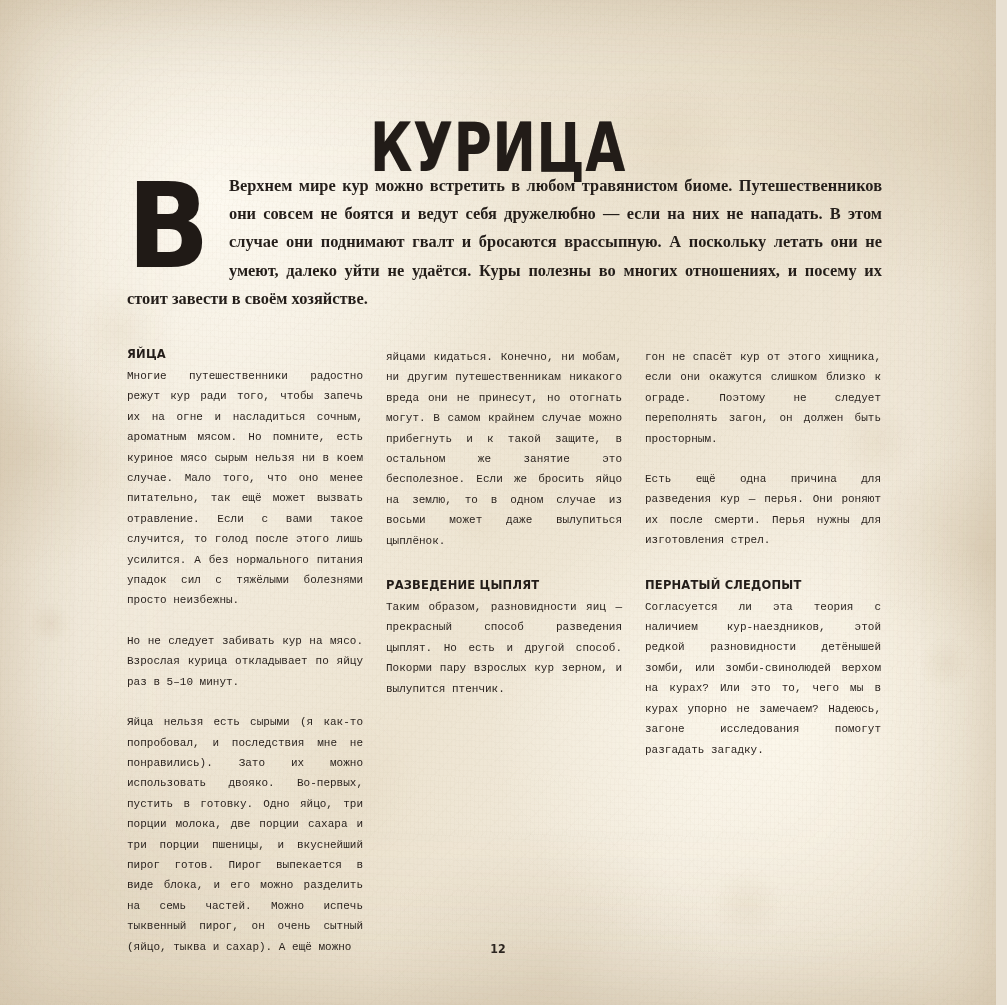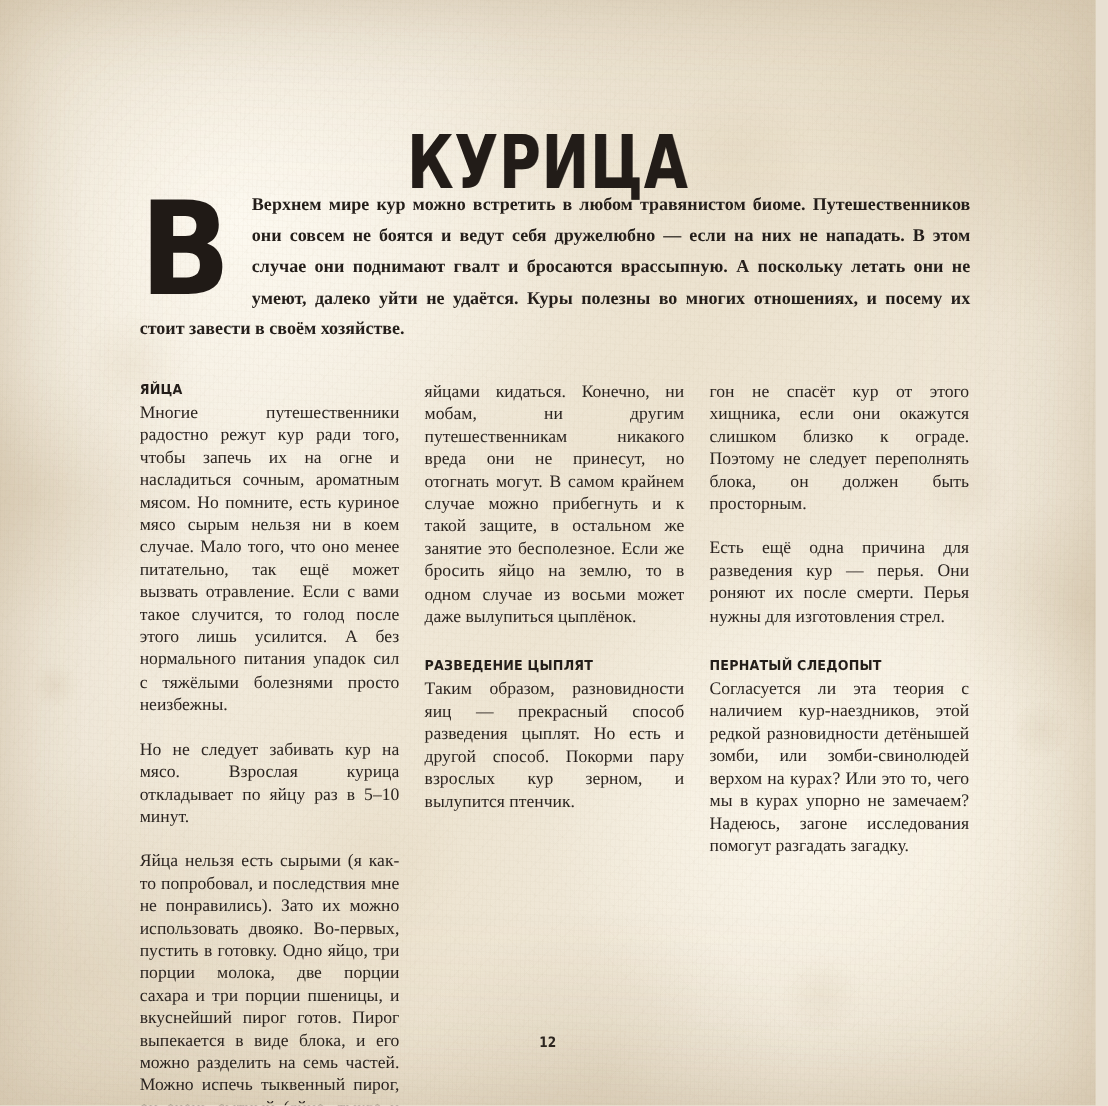--- a/index.html
+++ b/index.html
@@ -143,26 +143,27 @@
     transform-origin: left center;
     margin: 0 0 5px 0;
     line-height: 14px;
   }
 
   .sec-head.spaced {
     margin-top: 27px;
   }
 
   .body-p {
-    font-size: 16px;
+    font-size: 11px;
     line-height: 20.4px;
     text-align: justify;
     margin: 0 0 20px 0;
     color: #2b2420;
     hyphens: manual;
+    font-family: Liberation Mono, monospace;
   }
 
   .body-p:last-child {
     margin-bottom: 0;
   }
 
   .body-p.tight {
     margin-bottom: 0;
   }
 
@@ -206,21 +207,21 @@
         <p class="body-p tight">Яйца нельзя есть сырыми (я как-то попробовал, и последствия мне не понравились). Зато их можно использовать двояко. Во-первых, пустить в готовку. Одно яйцо, три порции молока, две порции сахара и три порции пшеницы, и вкуснейший пирог готов. Пирог выпекается в виде блока, и его можно разделить на семь частей. Можно испечь тыквенный пирог, он очень сытный (яйцо, тыква и сахар). А ещё можно</p>
       </div>
 
       <div class="col">
         <p class="body-p">яйцами кидаться. Конечно, ни мобам, ни другим путешественникам никакого вреда они не принесут, но отогнать могут. В самом крайнем случае можно прибегнуть и к такой защите, в остальном же занятие это бесполезное. Если же бросить яйцо на землю, то в одном случае из восьми может даже вылупиться цыплёнок.</p>
         <h2 class="sec-head spaced">РАЗВЕДЕНИЕ ЦЫПЛЯТ</h2>
         <p class="body-p">Таким образом, разновидности яиц — прекрасный способ разведения цыплят. Но есть и другой способ. Покорми пару взрослых кур зерном, и вылупится птенчик.</p>
       </div>
 
       <div class="col">
-        <p class="body-p">гон не спасёт кур от этого хищника, если они окажутся слишком близко к ограде. Поэтому не следует переполнять блока, он должен быть просторным.</p>
+        <p class="body-p">гон не спасёт кур от этого хищника, если они окажутся слишком близко к ограде. Поэтому не следует переполнять загон, он должен быть просторным.</p>
         <p class="body-p">Есть ещё одна причина для разведения кур — перья. Они роняют их после смерти. Перья нужны для изготовления стрел.</p>
         <h2 class="sec-head spaced">ПЕРНАТЫЙ СЛЕДОПЫТ</h2>
         <p class="body-p tight">Согласуется ли эта теория с наличием кур-наездников, этой редкой разновидности детёнышей зомби, или зомби-свинолюдей верхом на курах? Или это то, чего мы в курах упорно не замечаем? Надеюсь, загоне исследования помогут разгадать загадку.</p>
       </div>
 
     </div>
 
     <div class="folio">12</div>
 
   </div>

